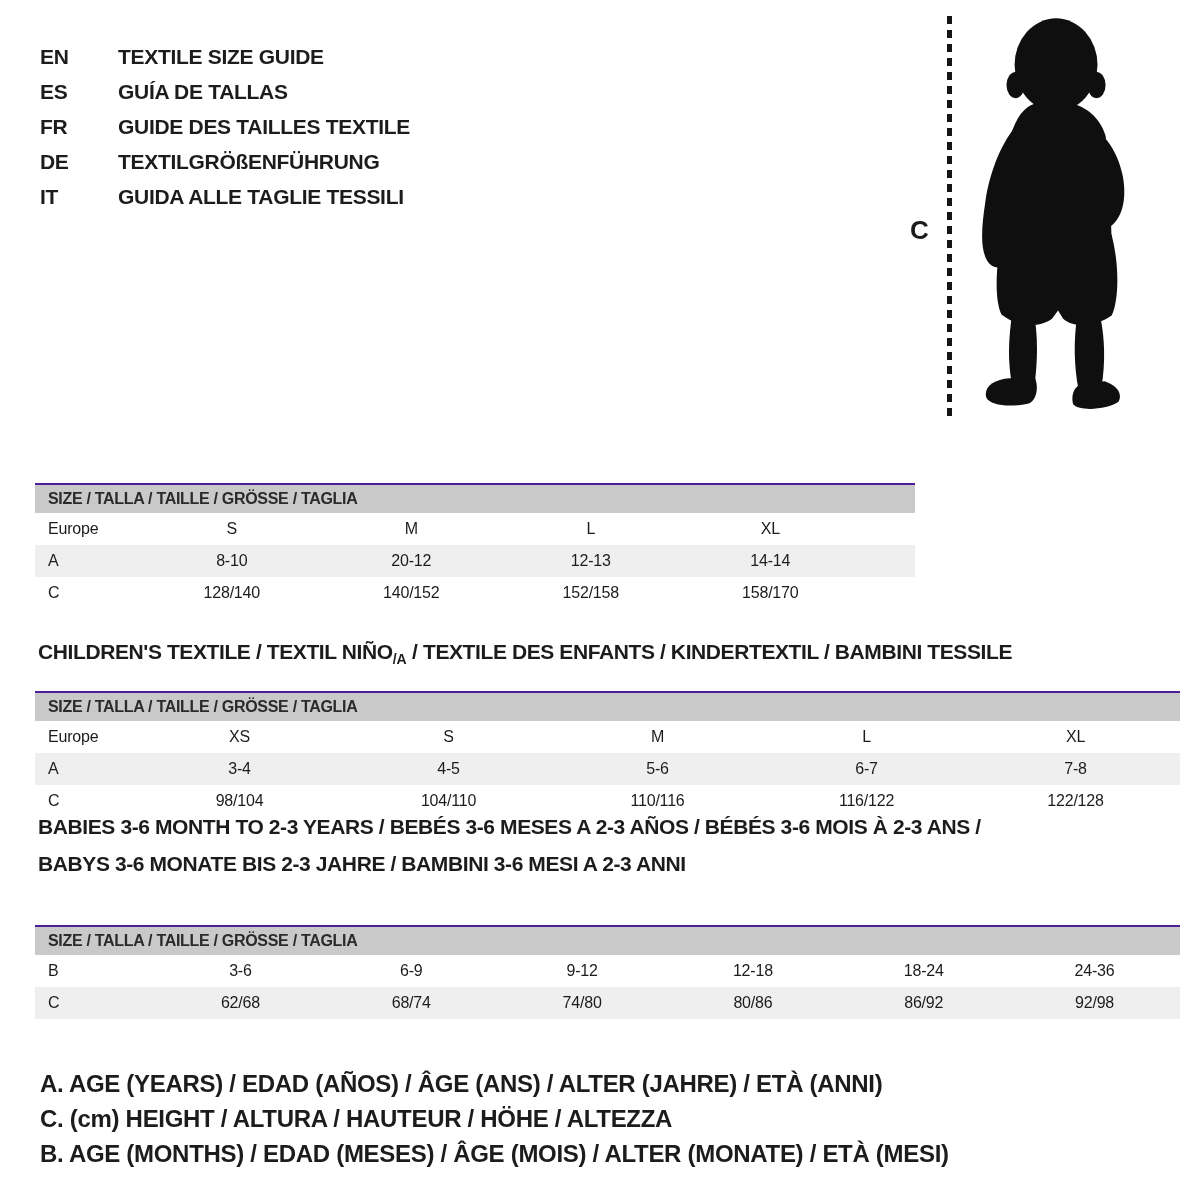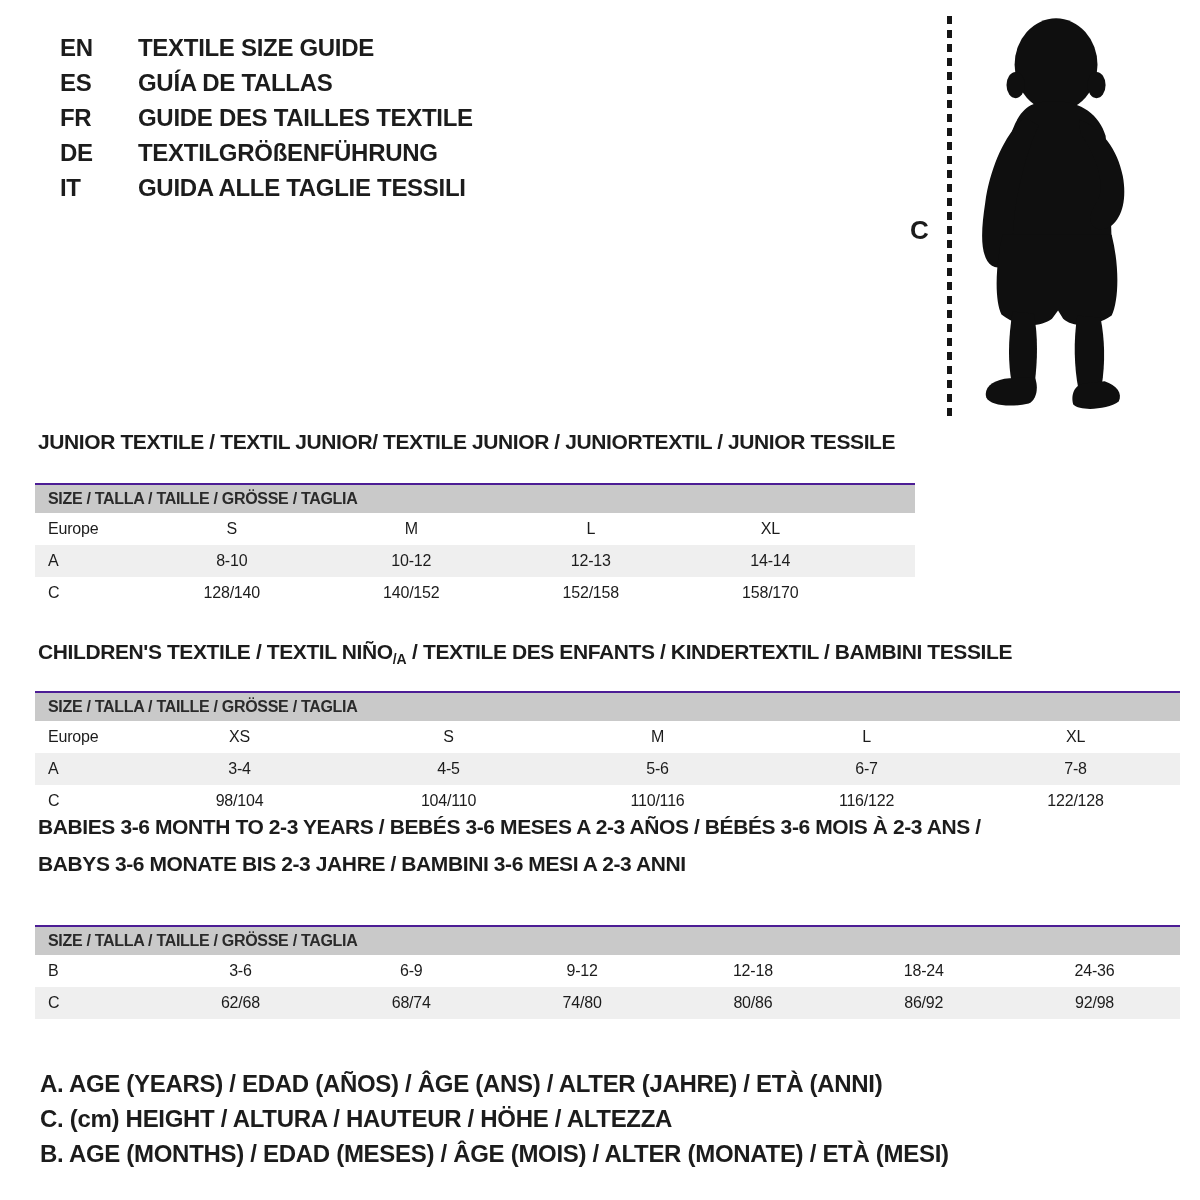--- a/index.html
+++ b/index.html
@@ -2,21 +2,21 @@
 <html><head>
 <meta charset="utf-8">
 <style>
   html,body{margin:0;padding:0;background:#ffffff;}
   .canvas{
     position:relative;width:1200px;height:1200px;background:#ffffff;overflow:hidden;
     font-family:"Liberation Sans","DejaVu Sans",sans-serif;color:#1c1c1c;
   }
   
   .lang-block{position:absolute;left:40px;top:34px;}
-  .lang-row{display:flex;height:35px;align-items:flex-start;font-weight:bold;font-size:24px;letter-spacing:-0.3px;margin-left:20px;}
+  .lang-row{display:flex;height:35px;align-items:flex-end;font-weight:bold;font-size:21px;letter-spacing:-0.3px;}
   .lang-code{width:78px;}
   
   .meas-line{position:absolute;left:947px;top:16px;width:5px;height:400px;
     background:repeating-linear-gradient(to bottom,#151515 0 8px,transparent 8px 14px);}
   .meas-label{position:absolute;left:910px;top:215px;font-weight:bold;font-size:26px;}
   .silhouette{position:absolute;left:960px;top:12px;}
   
   .sec-title{position:absolute;left:38px;font-size:21px;font-weight:bold;letter-spacing:-0.4px;white-space:nowrap;}
   .sub{font-size:14px;vertical-align:-5px;letter-spacing:0;}
   
@@ -79,34 +79,33 @@
       <path d="M64,104 C46,118 30,152 25,188 C21,214 20,234 27,246 C33,256 46,254 50,241 C53,228 52,206 56,186 C61,158 69,130 78,112 Z"></path>
       <path d="M118,106 C140,114 156,136 161,162 C165,184 161,202 150,211 C141,218 130,215 129,205 C128,196 136,190 139,178 C141,162 132,138 119,120 Z"></path>
       <path d="M42,220 L150,220 C158,252 157,285 150,300 C133,312 112,312 102,303 L97,295 L91,303 C79,312 57,312 41,299 C34,284 35,251 42,220 Z"></path>
       <path d="M52,296 C48,320 47,344 51,366 L74,366 C77,342 77,318 73,298 Z"></path>
       <path d="M26,381 C23,371 33,363 49,362 L74,361 C78,371 76,383 68,387 C49,391 30,389 26,381 Z"></path>
       <path d="M116,300 C112,326 113,351 117,372 L140,370 C144,346 143,322 139,302 Z"></path>
       <path d="M112,388 C109,376 115,367 125,367 L143,365 C155,369 161,377 157,385 C146,393 119,395 112,388 Z"></path>
     </g>
   </svg>
 
-  <div class="sec-title" id="t1-title">JUNIOR TEXTILE / TEXTIL JUNIOR/ TEXTILE JUNIOR / JUNIORTEXTIL / JUNIOR TESSILE</div>
   <div class="size-table" id="table1">
     <div class="size-bar">SIZE / TALLA / TAILLE / GRÖSSE / TAGLIA</div>
     <div class="trow">
       <div class="tcell lab">Europe</div>
       <div class="tcell">S</div>
       <div class="tcell">M</div>
       <div class="tcell">L</div>
       <div class="tcell">XL</div>
     </div>
     <div class="trow shaded">
       <div class="tcell lab">A</div>
       <div class="tcell">8-10</div>
-      <div class="tcell">10-12</div>
+      <div class="tcell">20-12</div>
       <div class="tcell">12-13</div>
       <div class="tcell">14-14</div>
     </div>
     <div class="trow">
       <div class="tcell lab">C</div>
       <div class="tcell">128/140</div>
       <div class="tcell">140/152</div>
       <div class="tcell">152/158</div>
       <div class="tcell">158/170</div>
     </div>

